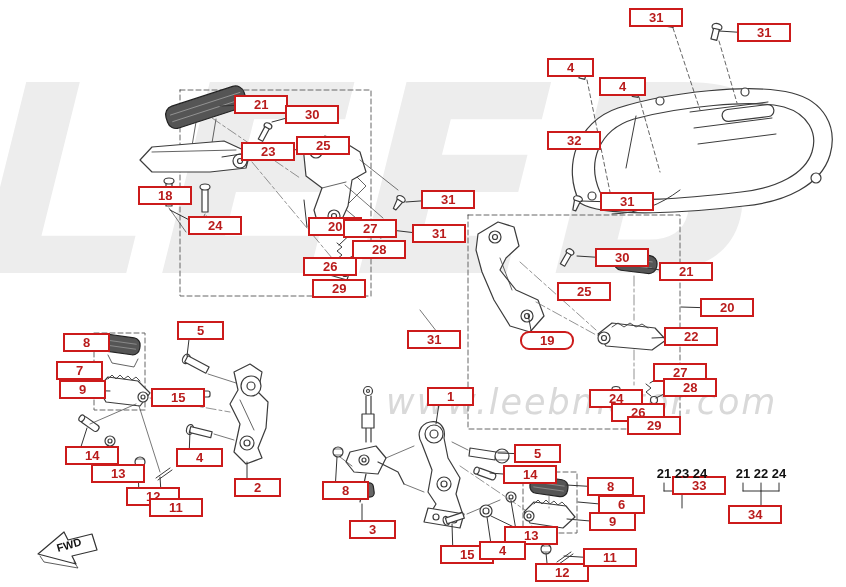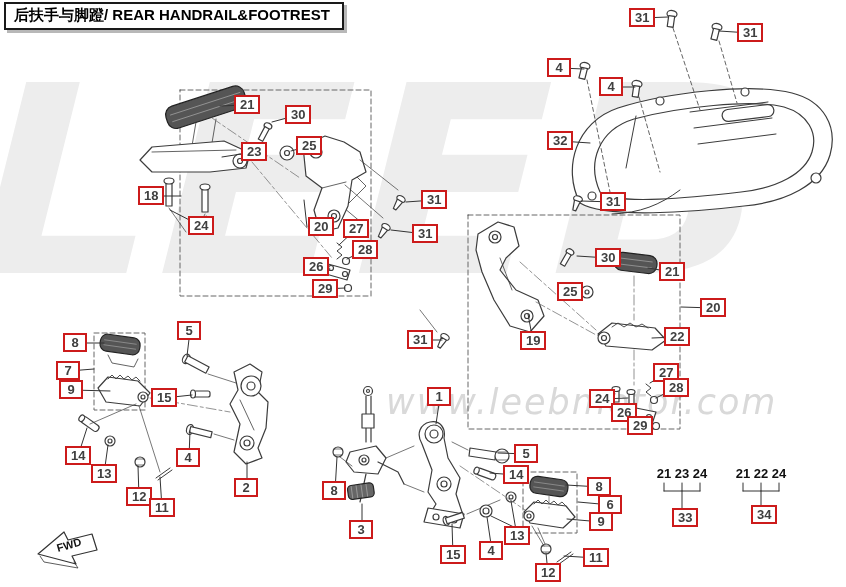--- a/index.html
+++ b/index.html
@@ -8,22 +8,22 @@
         font-family:"Liberation Sans",sans-serif;}
   
   #wm-logo{position:absolute;left:-25px;top:40px;width:900px;z-index:0;
     font-family:"DejaVu Sans",sans-serif;font-weight:800;font-size:285px;line-height:1;
     color:#ededed;transform:skewX(-14deg) scaleY(.92);letter-spacing:2px;user-select:none;}
   #wm-site{position:absolute;left:386px;top:382px;z-index:1;white-space:nowrap;
     font-family:"DejaVu Sans",sans-serif;font-style:italic;font-size:35px;color:#d9d9d9;
     letter-spacing:2px;user-select:none;}
   #diagram-svg{position:absolute;left:0;top:0;z-index:2;}
   #callout-layer{position:absolute;left:0;top:0;width:846px;height:587px;z-index:3;}
-  .callout{position:absolute;box-sizing:border-box;min-width:24px;height:19px;padding:0 4px;
-    border:2px solid var(--red);background:#fff;color:#404040;text-align:center;
+  .callout{position:absolute;box-sizing:border-box;min-width:24px;height:19px;padding:0 18px;
+    border:2px solid var(--red);background:#fff;color:#b91c1c;text-align:center;
     font:bold 13px/15px "Liberation Sans",sans-serif;}
   .tree-num{position:absolute;width:18px;text-align:center;color:#101010;
     font:bold 13px/14px "Liberation Sans",sans-serif;}
   #title-box{position:absolute;left:4px;top:2px;z-index:4;background:#fff;
     border:2px solid #1a1a1a;box-shadow:3px 3px 0 rgba(0,0,0,.28);
     padding:2px 12px 3px 8px;font-weight:bold;font-size:15px;color:#000;white-space:nowrap;}
 </style>
 </head>
 <body>
 
@@ -366,21 +366,21 @@
       <div class="callout" style="left: 303px; top: 257px;">26</div>
       <div class="callout" style="left: 312px; top: 279px;">29</div>
       <div class="callout" style="left: 421px; top: 190px;">31</div>
       <div class="callout" style="left: 412px; top: 224px;">31</div>
       <div class="callout" style="left: 407px; top: 330px;">31</div>
       <div class="callout" style="left: 600px; top: 192px;">31</div>
       <div class="callout" style="left: 700px; top: 298px;">20</div>
       <div class="callout" style="left: 595px; top: 248px;">30</div>
       <div class="callout" style="left: 659px; top: 262px;">21</div>
       <div class="callout" style="left: 557px; top: 282px;">25</div>
-      <div class="callout" style="left: 520px; top: 331px;">19</div>
+      <div class="callout" style="left: 520px; top: 331px; border-radius: 9px;">19</div>
       <div class="callout" style="left: 664px; top: 327px;">22</div>
       <div class="callout" style="left: 653px; top: 363px;">27</div>
       <div class="callout" style="left: 663px; top: 378px;">28</div>
       <div class="callout" style="left: 589px; top: 389px;">24</div>
       <div class="callout" style="left: 611px; top: 403px;">26</div>
       <div class="callout" style="left: 627px; top: 416px;">29</div>
       <div class="callout" style="left: 63px; top: 333px;">8</div>
       <div class="callout" style="left: 56px; top: 361px;">7</div>
       <div class="callout" style="left: 59px; top: 380px;">9</div>
       <div class="callout" style="left: 151px; top: 388px;">15</div>
@@ -397,24 +397,23 @@
       <div class="callout" style="left: 349px; top: 520px;">3</div>
       <div class="callout" style="left: 503px; top: 465px;">14</div>
       <div class="callout" style="left: 587px; top: 477px;">8</div>
       <div class="callout" style="left: 598px; top: 495px;">6</div>
       <div class="callout" style="left: 589px; top: 512px;">9</div>
       <div class="callout" style="left: 504px; top: 526px;">13</div>
       <div class="callout" style="left: 440px; top: 545px;">15</div>
       <div class="callout" style="left: 479px; top: 541px;">4</div>
       <div class="callout" style="left: 535px; top: 563px;">12</div>
       <div class="callout" style="left: 583px; top: 548px;">11</div>
-      <div class="callout" style="left: 672px; top: 508px;">33</div>
-      <div class="callout" style="left: 751px; top: 505px; text-align: center;">34</div>
+      <div class="callout" style="left: 672px; top: 476px;">33</div>
+      <div class="callout" style="left: 728px; top: 505px; text-align: center;">34</div>
       <div class="tree-num" style="left: 655px; top: 467px;">21</div>
       <div class="tree-num" style="left: 673px; top: 467px;">23</div>
       <div class="tree-num" style="left: 691px; top: 467px;">24</div>
       <div class="tree-num" style="left: 734px; top: 467px;">21</div>
       <div class="tree-num" style="left: 752px; top: 467px;">22</div>
       <div class="tree-num" style="left: 770px; top: 467px;">24</div>
     </div>
 
-  <div id="title-box">后扶手与脚蹬/ REAR HANDRAIL&amp;FOOTREST</div>
 </div>
 
 </body></html>

